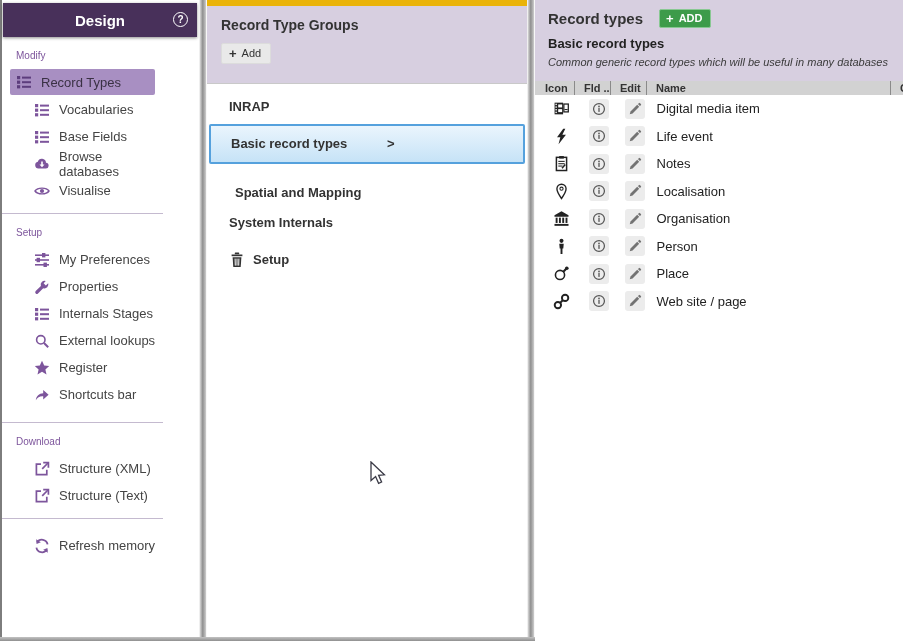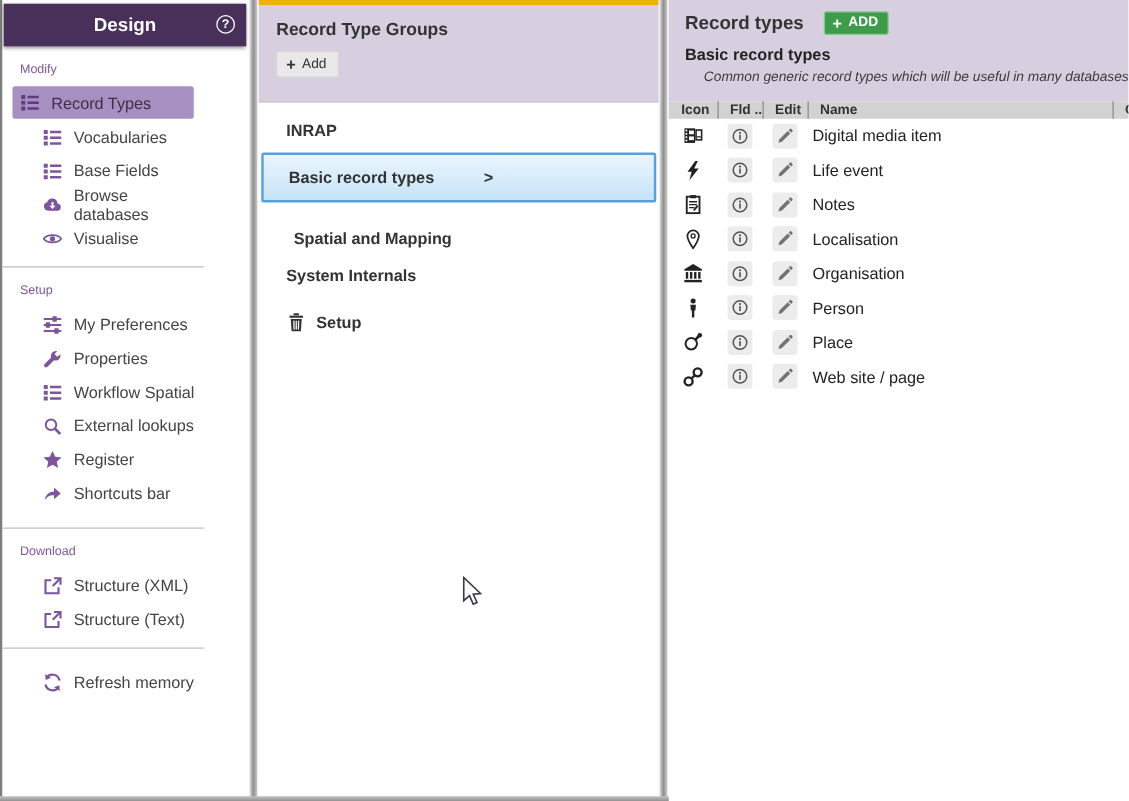--- a/index.html
+++ b/index.html
@@ -31,21 +31,21 @@
   .mt13 { margin-top:13px; }
 
   
   .split { position:absolute; top:0; width:8px; height:641px; cursor:col-resize;
     background:linear-gradient(to right,#d6d6d6,#8f8f8f 45%,#cdcdcd);
     border-left:1px solid #efefef; border-right:1px solid #f7f7f7; }
   .split.s1 { left:199px; } .split.s2 { left:527px; }
 
   
   .groups { position:absolute; left:207px; top:0; width:320px; height:625px; background:#fff;
-    border-top:4px solid #eab308; }
+    border-top:6px solid #eab308; }
   .groups-header { height:78px; background:#d7cfe0; padding:11px 0 0 14px;
     border-bottom:1px solid #c9c9c9; }
   .groups-title { font-size:14px; font-weight:bold; color:#333; }
   .btn-add-gray { display:inline-flex; align-items:center; margin-top:10px; background:#e9e9e9;
     border:1px solid #dcdcdc; border-radius:2px; padding:3px 9px 4px 7px; font-size:11px;
     color:#333; cursor:pointer; }
   .btn-add-gray .plus { font-weight:bold; font-size:13px; margin-right:5px; line-height:11px; }
   .group-item { height:30px; line-height:30px; padding-left:22px; font-weight:bold;
     font-size:13px; color:#333; cursor:pointer; display:flex; align-items:center; }
   .group-item.first { margin-top:8px; }
@@ -61,28 +61,28 @@
   
   .types { position:absolute; left:535px; top:0; width:368px; height:641px; background:#fff; }
   .types-header { height:81px; background:#d7cfe0; padding:9px 0 0 13px; }
   .types-title-row { display:flex; align-items:center; }
   .types-title { font-size:15px; font-weight:bold; color:#333; }
   .btn-add-green { display:inline-flex; align-items:center; margin-left:16px; background:#3d9b4a;
     border:1px solid #88c892; border-radius:2px; padding:2px 8px 3px 6px; color:#fff;
     font-size:11px; font-weight:bold; cursor:pointer; }
   .btn-add-green .plus { font-size:13px; margin-right:5px; line-height:11px; }
   .types-group-name { font-size:13px; font-weight:bold; color:#222; margin-top:8px; }
-  .types-desc { font-size:11px; font-style:italic; color:#3a3a3a; margin-top:5px;text-align:right; }
+  .types-desc { font-size:11px; font-style:italic; color:#3a3a3a; margin-top:5px; }
   .thead { display:flex; align-items:center; background:#d2d2d2; height:14px;
     font-size:11px; font-weight:bold; color:#333; }
   .th { padding-left:9px; height:14px; line-height:14px; overflow:hidden; white-space:nowrap; }
   .th + .th { border-left:1px solid #8a8a8a; }
   .w-icon { width:39px; padding-left:10px; } .w-fld { width:36px; } .w-edit { width:36px; }
   .w-name { width:244px; } .w-count { flex:1; }
-  .trow { display:flex; align-items:center; height:27.5px; }
+  .trow { display:flex; align-items:center; height:27.5px;justify-content:center; }
   .cell { display:flex; align-items:center; justify-content:center; }
   .c-icon { width:39px; color:#222; } .c-fld { width:36px; } .c-edit { width:36px; }
   .c-name { width:244px; justify-content:flex-start; padding-left:4px;
     font-size:13px; color:#222; }
   .ibtn { width:20px; height:20px; background:#ececec; border-radius:3px; cursor:pointer;
     display:flex; align-items:center; justify-content:center; color:#555; }
   .ibtn.edit { color:#737373; }
   svg.g16 { width:16px; height:16px; } svg.g17 { width:17px; height:17px; }
   svg.g14 { width:14px; height:14px; }
 
@@ -296,21 +296,21 @@
             </svg>
           </span>
         <span>Properties</span>
       </div>
       <div class="menu-item">
         <span class="ic">
             <svg class="g16">
               <use href="#i-list"></use>
             </svg>
           </span>
-        <span>Workflow Spatial</span>
+        <span>Internals Stages</span>
       </div>
       <div class="menu-item">
         <span class="ic">
             <svg class="g16">
               <use href="#i-search"></use>
             </svg>
           </span>
         <span>External lookups</span>
       </div>
       <div class="menu-item">

